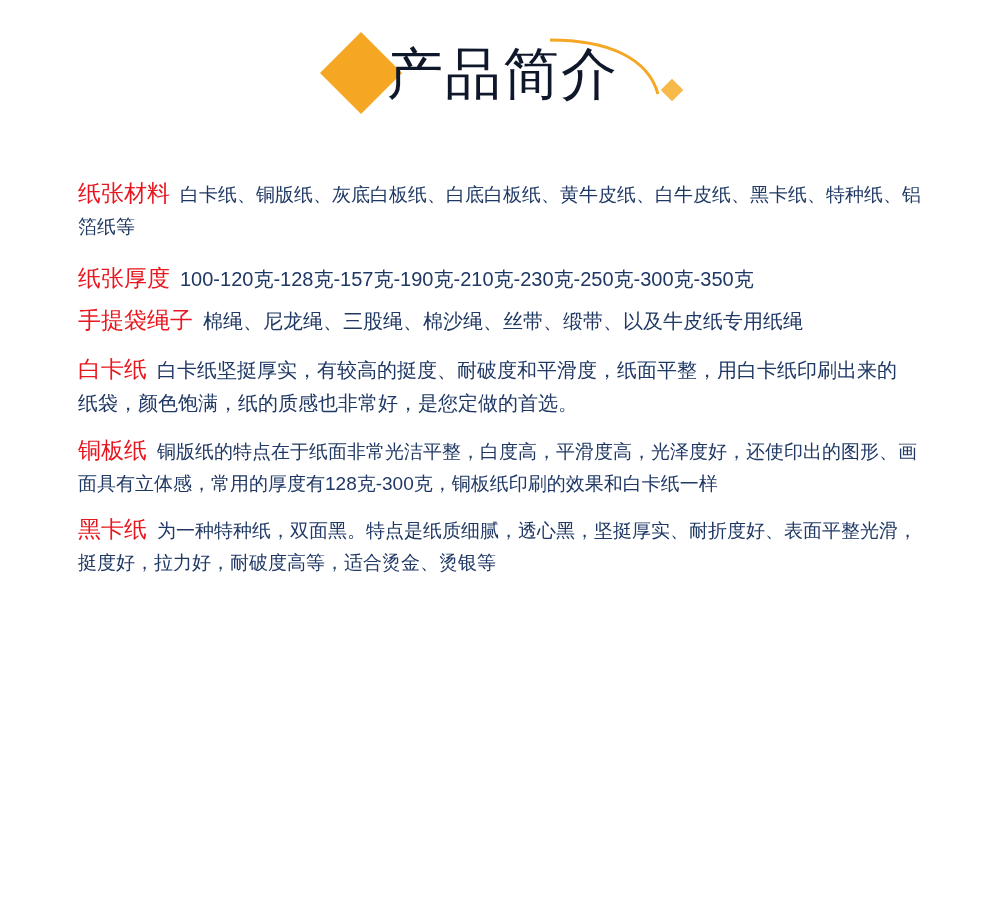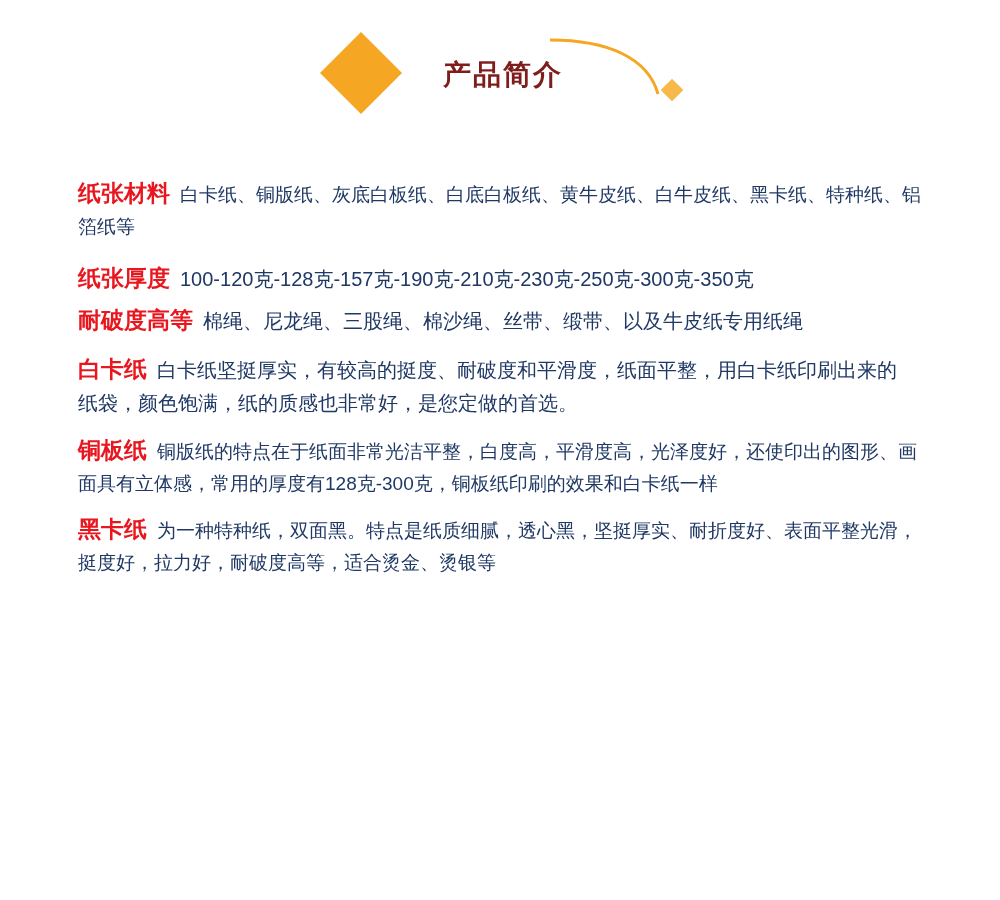--- a/index.html
+++ b/index.html
@@ -58,42 +58,42 @@
     position: absolute;
     right: 2px;
     top: 6px;
     width: 130px;
     height: 70px;
     pointer-events: none;
   }
   .header-title {
     position: relative;
     z-index: 3;
-    font-size: 28px;
-    font-weight: bold;
-    color: #7f1d1d;
+    font-size: 56px;
+    font-weight: normal;
+    color: #0f172a;
     letter-spacing: 2px;
     padding-left: 6px;
   }
 
   
   .content {
     padding: 26px 78px 0 78px;
   }
   .block {
     margin-bottom: 14px;
     line-height: 1.55;
   }
   .block.tight {
     margin-bottom: 6px;
     margin-top: 20px;
   }
   .label {
     color: #e8161e;
-    font-weight: bold;
+    font-weight: normal;
     font-size: 23px;
     margin-right: 10px;
     white-space: nowrap;
   }
   .text {
     color: #1f3864;
     font-size: 19px;
   }
   .text.lg {
     font-size: 20px;
@@ -120,21 +120,21 @@
     <div class="block">
       <span class="label">纸张材料</span><span class="text">白卡纸、铜版纸、灰底白板纸、白底白板纸、黄牛皮纸、白牛皮纸、黑卡纸、特种纸、铝箔纸等</span>
     </div>
 
     <div class="block tight">
       <span class="label">纸张厚度</span><span class="text lg">100-120克-128克-157克-190克-210克-230克-250克-300克-350克</span>
     </div>
 
 
     <div class="block">
-      <span class="label">耐破度高等</span><span class="text lg">棉绳、尼龙绳、三股绳、棉沙绳、丝带、缎带、以及牛皮纸专用纸绳</span>
+      <span class="label">手提袋绳子</span><span class="text lg">棉绳、尼龙绳、三股绳、棉沙绳、丝带、缎带、以及牛皮纸专用纸绳</span>
     </div>
 
     <div class="block">
       <span class="label">白卡纸</span><span class="text lg">白卡纸坚挺厚实，有较高的挺度、耐破度和平滑度，纸面平整，用白卡纸印刷出来的  纸袋，颜色饱满，纸的质感也非常好，是您定做的首选。</span>
     </div>
 
     <div class="block">
       <span class="label">铜板纸</span><span class="text">铜版纸的特点在于纸面非常光洁平整，白度高，平滑度高，光泽度好，还使印出的图形、画面具有立体感，常用的厚度有128克-300克，铜板纸印刷的效果和白卡纸一样</span>
     </div>
 

